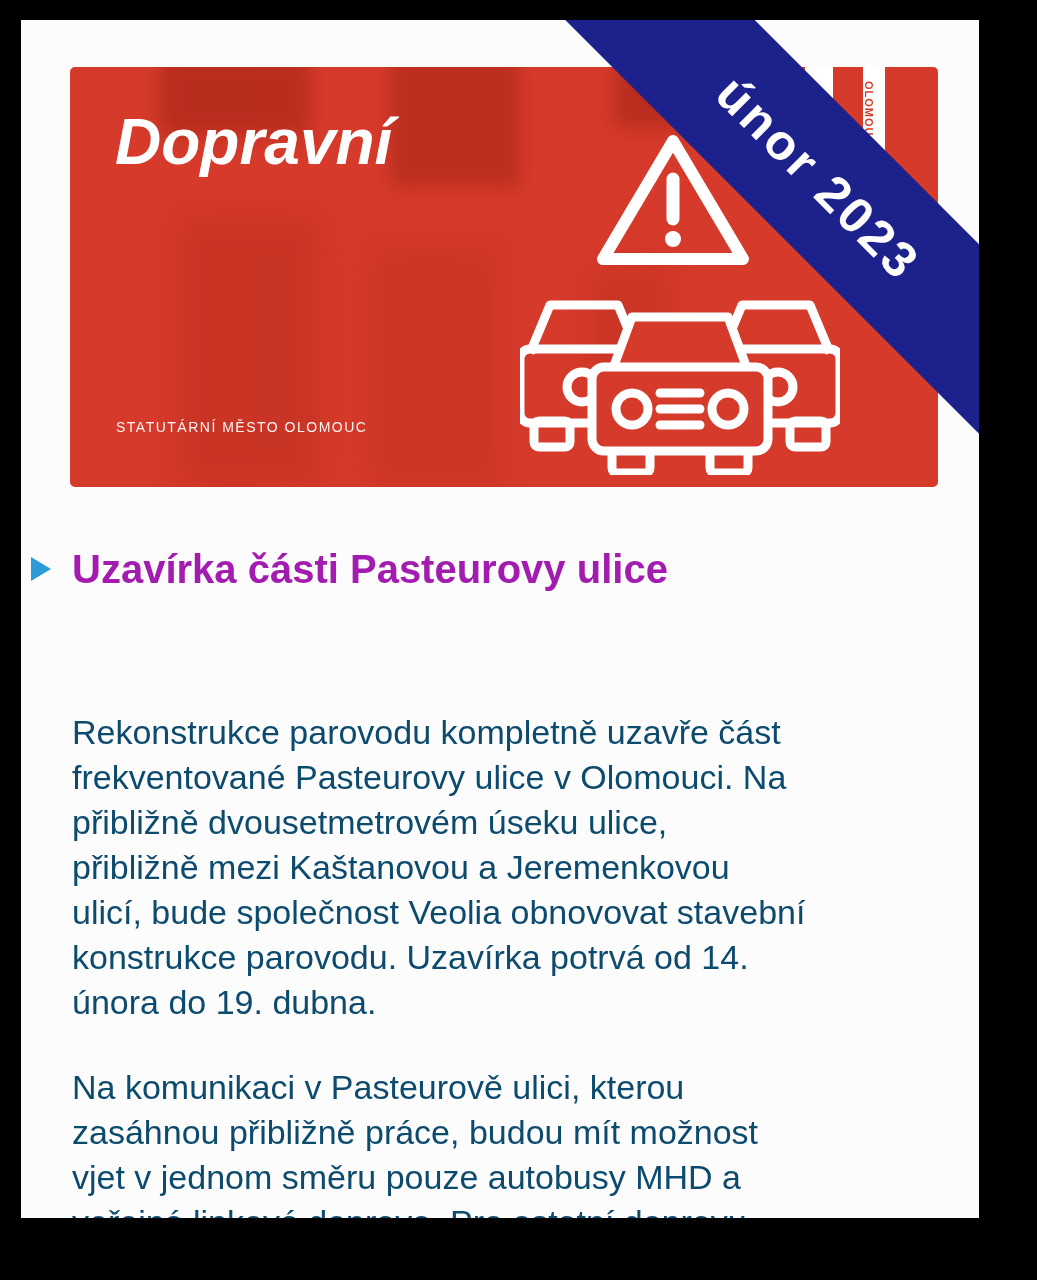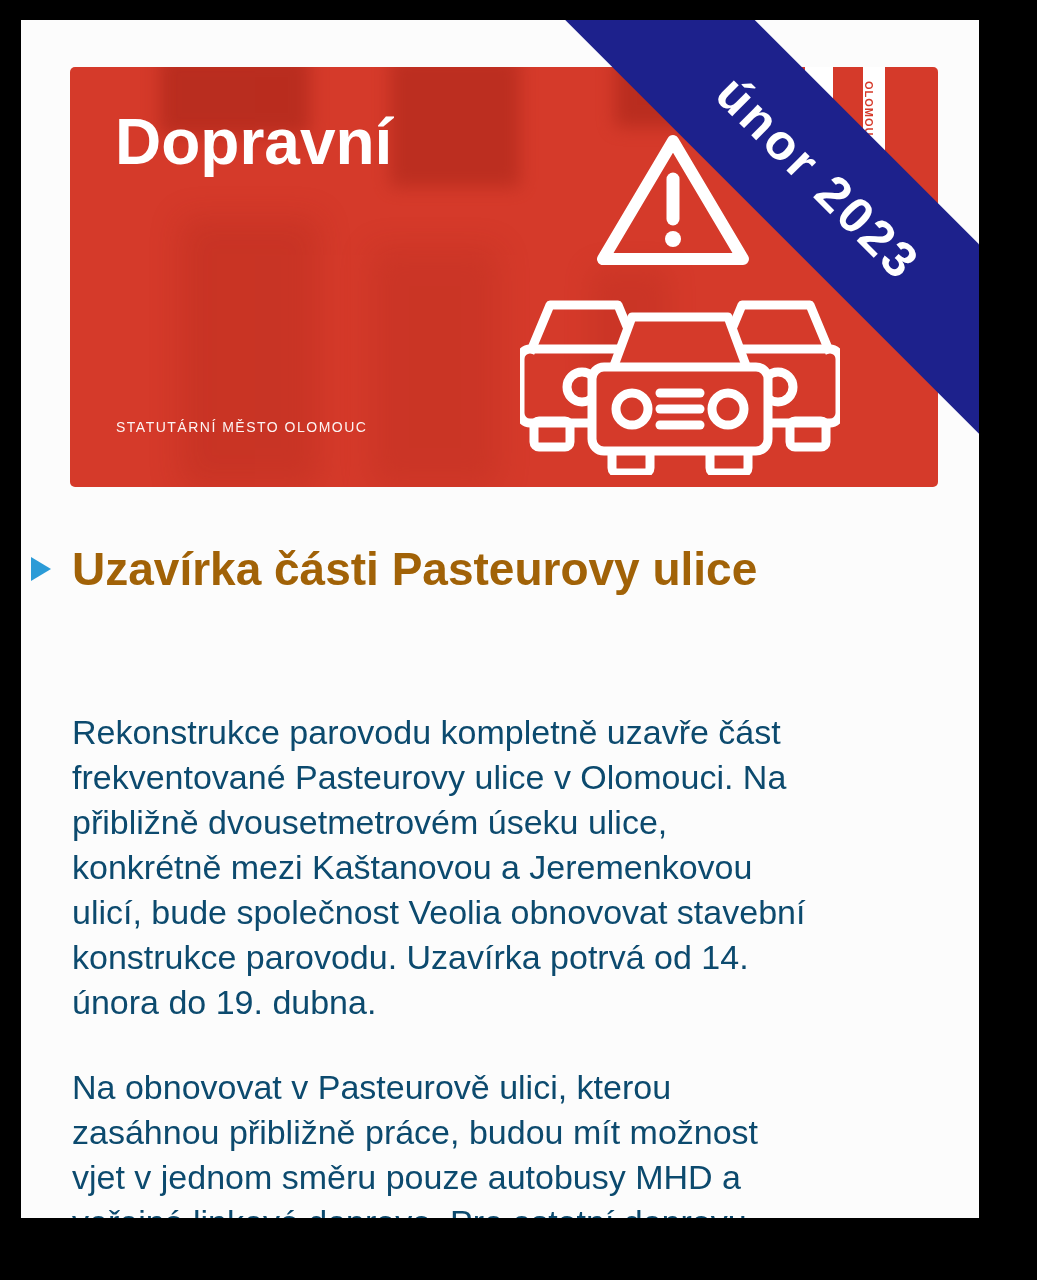--- a/index.html
+++ b/index.html
@@ -24,21 +24,21 @@
   .blob.b2{left:320px;top:-10px;width:130px;height:130px;opacity:.45;}
   .blob.b3{left:545px;top:-12px;width:135px;height:72px;opacity:.5;}
   .blob.b4{left:110px;top:150px;width:140px;height:270px;opacity:.22;filter:blur(16px);}
   .blob.b5{left:300px;top:180px;width:130px;height:240px;opacity:.18;filter:blur(16px);}
   .blob.b6{left:520px;top:200px;width:80px;height:110px;opacity:.18;filter:blur(14px);}
   .banner-title{
     position:absolute;left:45px;top:40px;
     color:#fff;font-size:64px;font-weight:bold;line-height:70px;
     letter-spacing:0;
   }
-  .banner-title span{display:block;white-space:nowrap;}
+  .banner-title span{display:block;white-space:nowrap;font-style:italic;}
   .banner-subtitle{
     position:absolute;left:46px;top:352px;
     color:rgba(255,255,255,.95);font-size:14px;letter-spacing:1.5px;
     white-space:nowrap;
   }
   
   .strip{position:absolute;left:735px;top:0;width:133px;height:185px;background:#fff;}
   .strip .s1{position:absolute;left:28px;top:0;width:30px;height:100%;background:#d53a2a;}
   .strip .s2{position:absolute;left:80px;top:0;width:53px;height:100%;background:#d53a2a;}
   .strip .corner-text{
@@ -60,21 +60,21 @@
     white-space:nowrap;
   }
   
   .bullet{
     position:absolute;left:10px;top:537px;width:0;height:0;
     border-top:12px solid transparent;border-bottom:12px solid transparent;
     border-left:20px solid #2b9bd7;
   }
   .headline{
     position:absolute;left:51px;top:518px;
-    color:#a16207;font-size:46px;font-weight:bold;line-height:62px;
+    color:#a21caf;font-size:40px;font-weight:bold;line-height:62px;
   }
   .headline span{display:block;white-space:nowrap;}
   .para{
     position:absolute;left:51px;width:890px;
     color:#0c4a6e;font-size:34px;line-height:45px;
   }
   .para span{display:block;white-space:nowrap;}
   .para.p1{top:690px;}
   .para.p2{top:1045px;}
 </style>
@@ -142,26 +142,26 @@
   <div class="bullet"></div>
 
   <div class="headline">
     <span>Uzavírka části Pasteurovy ulice</span>
   </div>
 
   <div class="para p1">
     <span>Rekonstrukce parovodu kompletně uzavře část</span>
     <span>frekventované Pasteurovy ulice v Olomouci. Na</span>
     <span>přibližně dvousetmetrovém úseku ulice,</span>
-    <span>konkrétně mezi Kaštanovou a Jeremenkovou</span>
+    <span>přibližně mezi Kaštanovou a Jeremenkovou</span>
     <span>ulicí, bude společnost Veolia obnovovat stavební</span>
     <span>konstrukce parovodu. Uzavírka potrvá od 14.</span>
     <span>února do 19. dubna.</span>
   </div>
 
   <div class="para p2">
-    <span>Na obnovovat v Pasteurově ulici, kterou</span>
+    <span>Na komunikaci v Pasteurově ulici, kterou</span>
     <span>zasáhnou přibližně práce, budou mít možnost</span>
     <span>vjet v jednom směru pouze autobusy MHD a</span>
     <span>veřejná linková doprava. Pro ostatní dopravu</span>
   </div>
 
 </div>
 
 </body></html>

